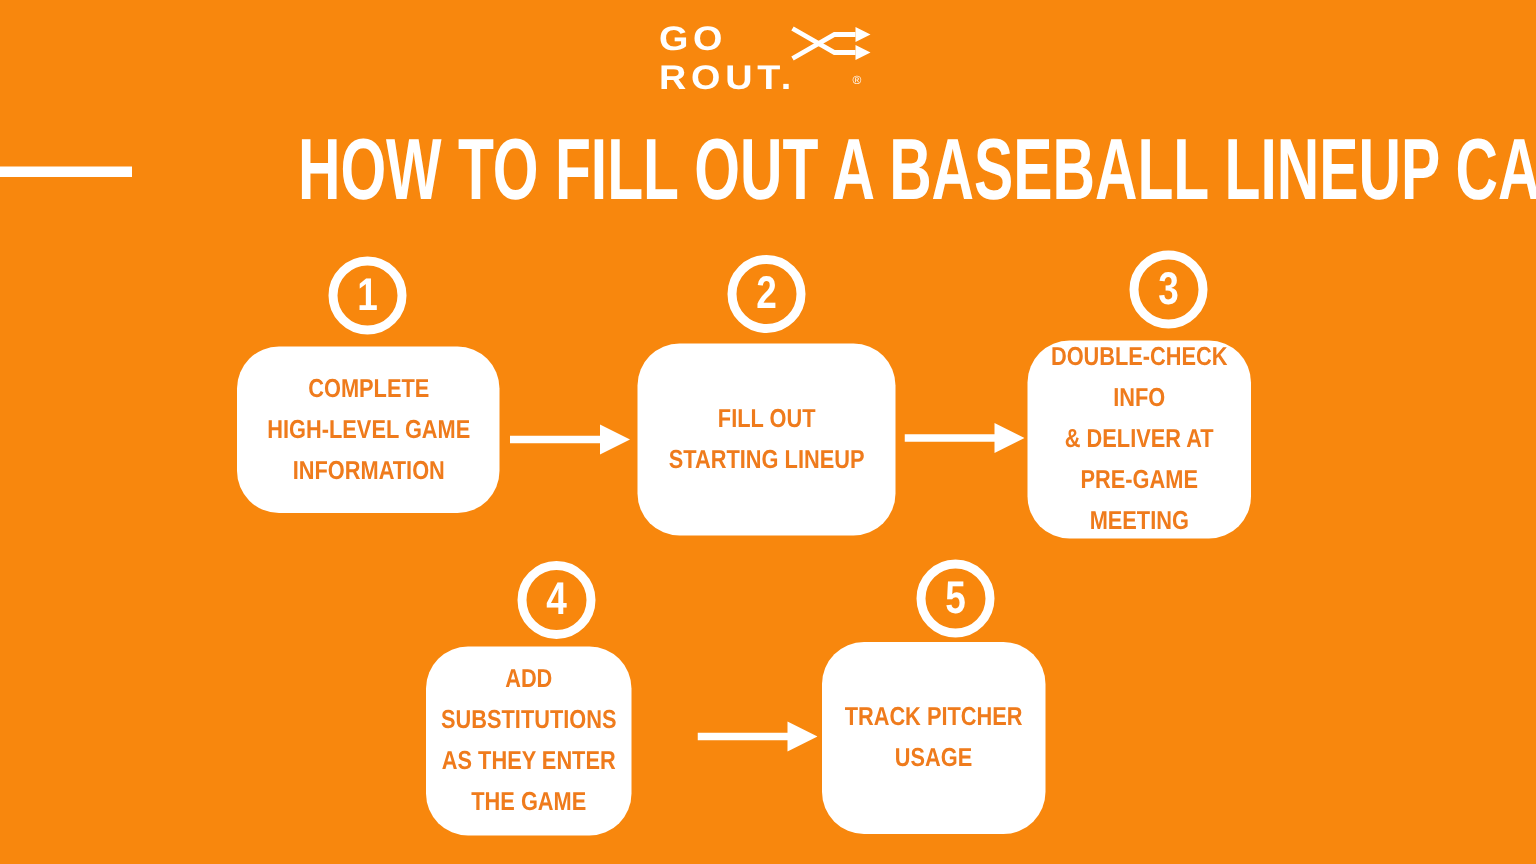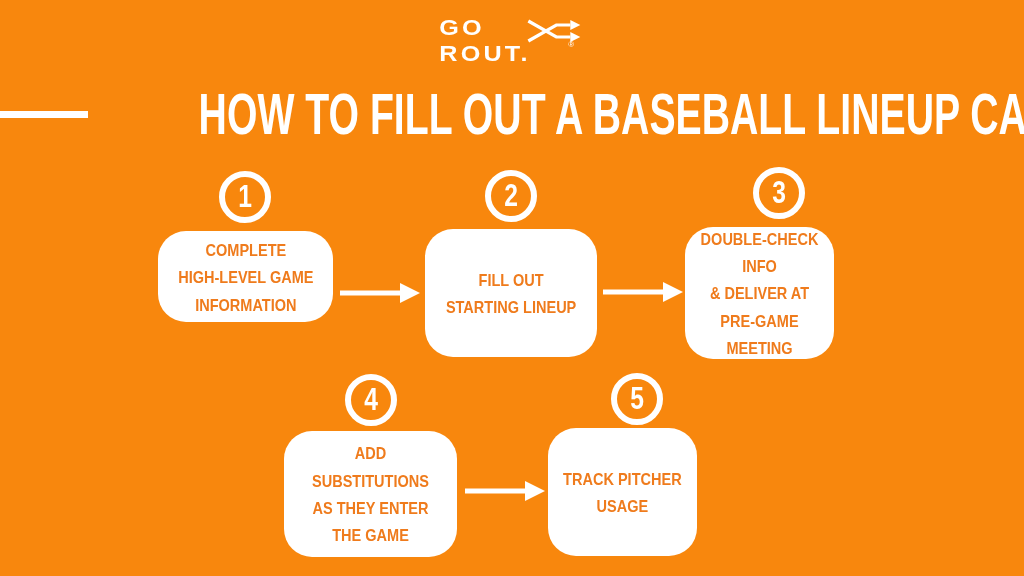--- a/index.html
+++ b/index.html
@@ -19,21 +19,21 @@
   .logo {
     position: absolute;
     top: 14px;
     left: 50%;
     transform: translateX(-50%);
     color: #FFFFFF;
     text-align: left;
   }
   .logo-row {
     display: flex;
-    align-items: flex-start;
+    align-items: center;
     height: 26px;
     gap: 40px;
   }
   .logo-word {
     font-weight: bold;
     font-size: 24px;
     letter-spacing: 3px;
     line-height: 26px;
     display: inline-block;
     transform: scale(1.05, 0.95);
@@ -151,21 +151,21 @@
   <div class="title-rule"></div>
   <div class="title-text-wrap">
     <span class="title-text">HOW TO FILL OUT A BASEBALL LINEUP CARD</span>
   </div>
 
 </div>
 
 <div class="step-circle" style="left:219px; top:171px;">
   <span class="step-num">1</span>
 </div>
-<div class="step-card" style="left:158px; top:231px; width:175px; height:91px;">
+<div class="step-card" style="left:158px; top:231px; width:175px; height:111px;">
   <span class="step-label">COMPLETE
 HIGH-LEVEL GAME
 INFORMATION</span>
 </div>
 
 <div class="step-circle" style="left:485px; top:170px;">
   <span class="step-num">2</span>
 </div>
 <div class="step-card" style="left:425px; top:229px; width:172px; height:128px;justify-content:center;">
   <span class="step-label">FILL OUT
@@ -177,21 +177,21 @@
 </div>
 <div class="step-card" style="left:685px; top:227px; width:149px; height:132px;">
   <span class="step-label">DOUBLE-CHECK INFO
 &amp; DELIVER AT
 PRE-GAME MEETING</span>
 </div>
 
 <div class="step-circle" style="left:345px; top:374px;">
   <span class="step-num">4</span>
 </div>
-<div class="step-card" style="left:284px; top:431px; width:173px; height:126px;">
+<div class="step-card" style="left:284px; top:431px; width:137px; height:126px;">
   <span class="step-label">ADD SUBSTITUTIONS
 AS THEY ENTER
 THE GAME</span>
 </div>
 
 <div class="step-circle" style="left:611px; top:373px;">
   <span class="step-num">5</span>
 </div>
 <div class="step-card" style="left:548px; top:428px; width:149px; height:128px;">
   <span class="step-label">TRACK PITCHER

